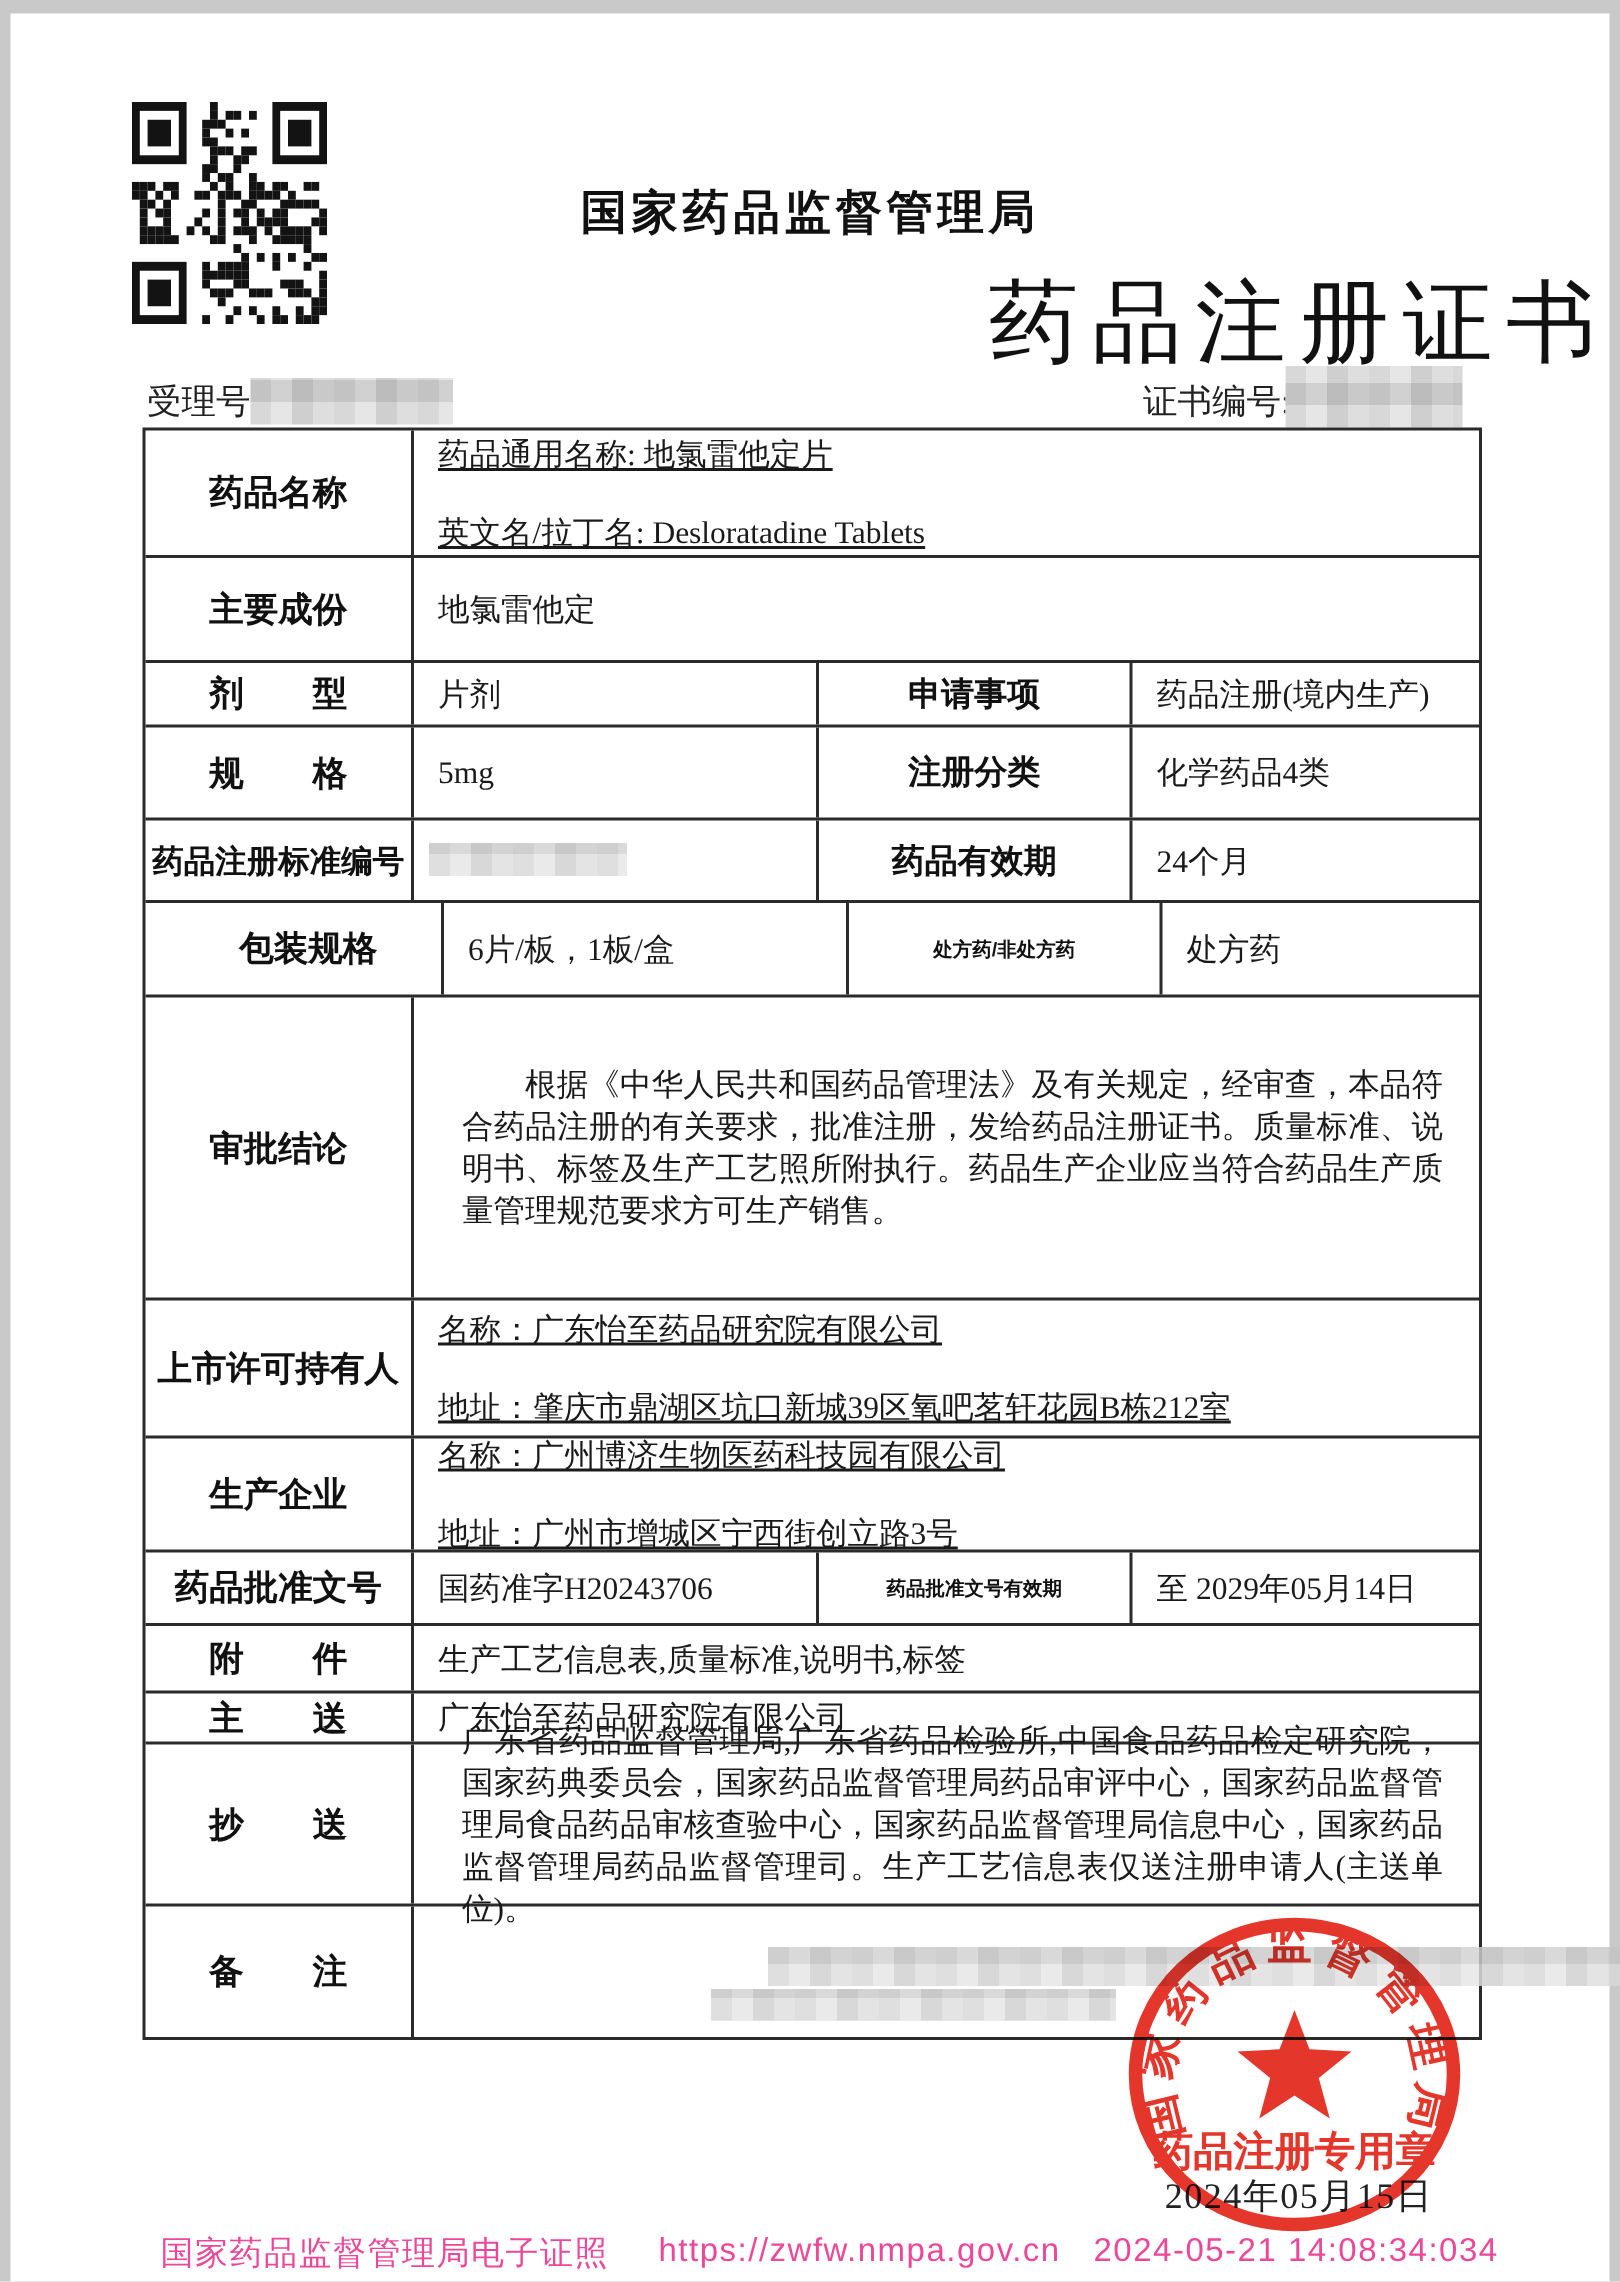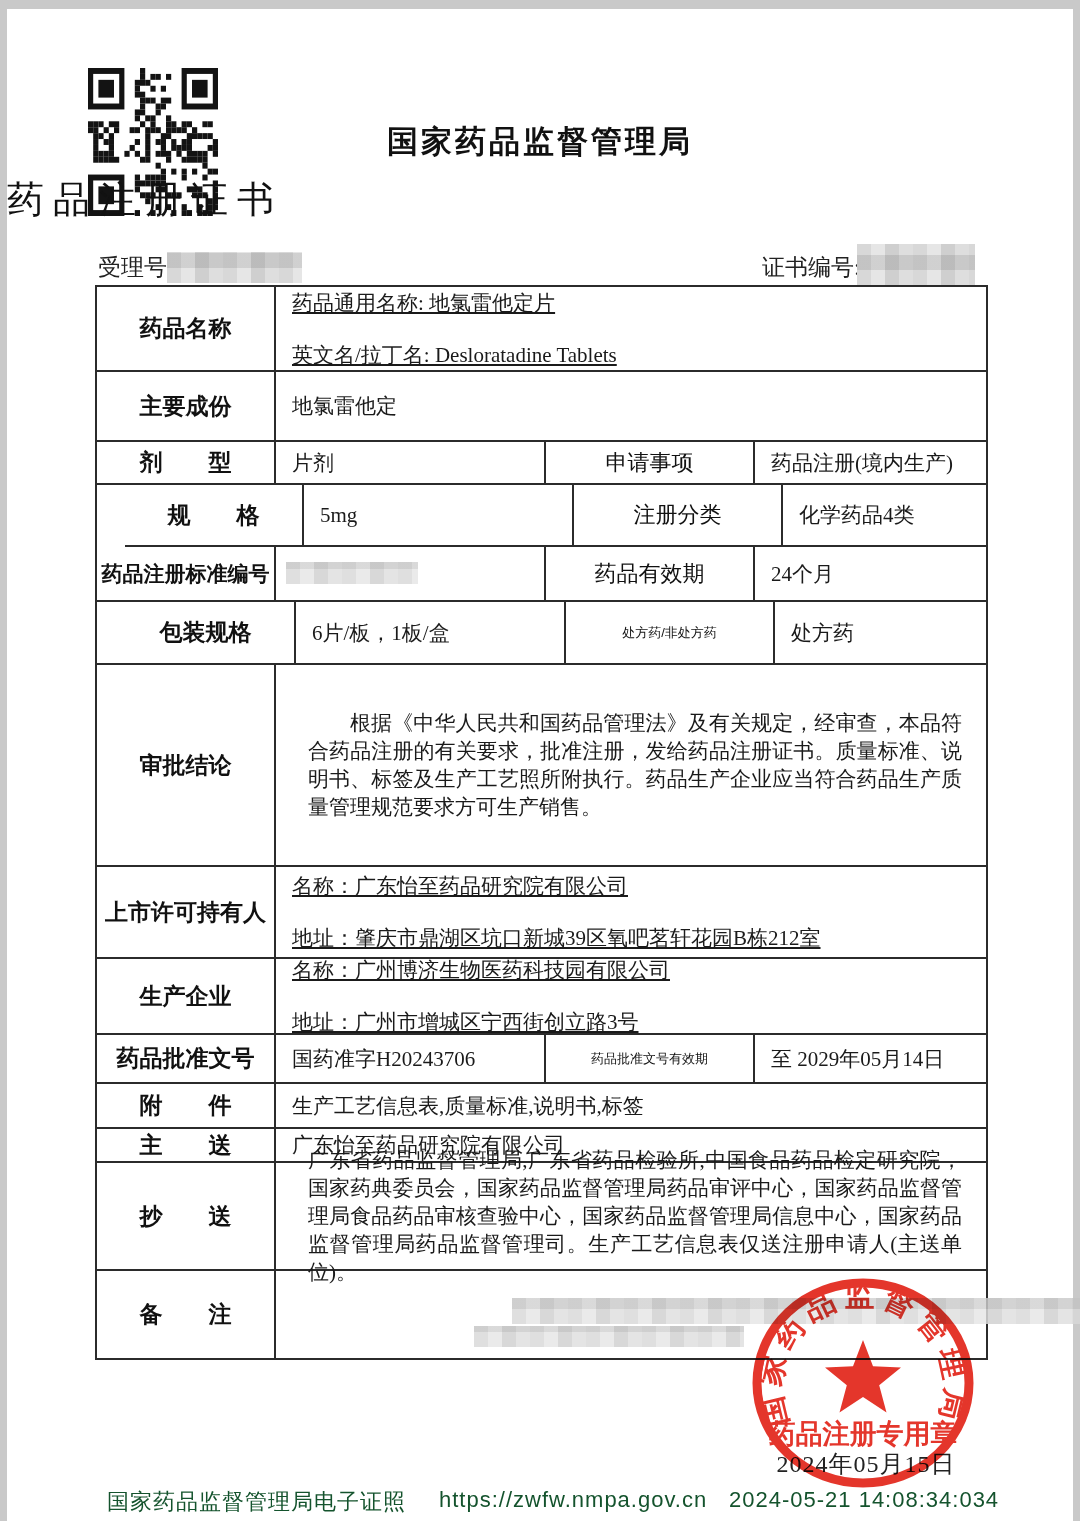--- a/index.html
+++ b/index.html
@@ -14,22 +14,22 @@
     background:#ffffff;
   }
   
   .qr{position:absolute;left:81px;top:59px;width:130px;height:148px;}
   .authority{
     position:absolute;left:0;right:0;top:112px;text-align:center;
     font-family:"Liberation Sans","DejaVu Sans",sans-serif;
     font-weight:bold;font-size:31px;letter-spacing:3px;color:#111;
   }
   .doc-title{
-    position:absolute;left:0;right:0;top:166px;text-align:left;
-    font-size:37px;letter-spacing:9px;color:#111;
+    position:absolute;left:0;right:0;top:166px;text-align:right;
+    font-size:60px;letter-spacing:9px;color:#111;
     font-family:Liberation Mono, monospace;
   }
   .meta-label{position:absolute;font-size:23px;color:#222;}
   .mosaic{
     position:absolute;
     background-image:
       repeating-linear-gradient(90deg,#d8d8d8 0 14px,#e6e6e6 14px 28px,#cfcfcf 28px 42px,#dedede 42px 56px),
       repeating-linear-gradient(0deg,#ffffff 0 15px,#e7e7e7 15px 30px);
     background-blend-mode:multiply;
   }
@@ -47,21 +47,21 @@
     width:179px;flex:0 0 179px;border-right:2px solid #2b2b2b;
     align-items:center;text-align:center;
     font-family:"Liberation Sans","DejaVu Sans",sans-serif;
     font-weight:bold;font-size:23px;color:#111;
   }
   .lab.small{font-size:21px;letter-spacing:0;}
   .lab2{
     width:209px;flex:0 0 209px;border-right:2px solid #2b2b2b;
     align-items:center;text-align:center;
     font-family:"Liberation Sans","DejaVu Sans",sans-serif;
-    font-weight:normal;font-size:22px;color:#111;
+    font-weight:bold;font-size:22px;color:#111;
   }
   .lab2.small{font-size:13px;}
   .val{flex:1 1 auto;padding-left:16px;padding-right:10px;}
   .val1{width:270px;flex:0 0 270px;border-right:2px solid #2b2b2b;padding-left:16px;box-sizing:border-box;}
   .two-line{gap:24px;text-decoration:underline;}
   .para{
     padding:6px 14px 6px 16px;line-height:28px;text-align:justify;
   }
   .para.indent{text-indent:2em;}
   
@@ -72,21 +72,21 @@
   .seal{
     position:absolute;left:736px;top:1261px;width:240px;height:230px;
     z-index:2;mix-blend-mode:multiply;opacity:.93;
   }
   .seal text{font-family:"Liberation Sans","DejaVu Sans",sans-serif;font-weight:bold;}
   
   .remark-bar1{left:236px;top:27px;width:660px;height:26px;}
   .remark-bar2{left:198px;top:55px;width:270px;height:21px;}
   
   .footer-item{
-    position:absolute;top:1478px;font-size:22px;color:#14532d;
+    position:absolute;top:1478px;font-size:22px;color:#ec4899;
     font-family:"Liberation Sans","DejaVu Sans",sans-serif;letter-spacing:1px;
   }
 </style>
 </head>
 <body>
 
 <div class="page">
 
   <div class="qr">
     <svg id="qr-svg" viewBox="0 0 25 25" width="130" height="148" preserveAspectRatio="none" xmlns="http://www.w3.org/2000/svg">
@@ -300,21 +300,21 @@
       <div class="tcell val">地氯雷他定</div>
     </div>
 
     <div class="trow" style="height:43px;">
       <div class="tcell lab">剂　　型</div>
       <div class="tcell val1">片剂</div>
       <div class="tcell lab2">申请事项</div>
       <div class="tcell val">药品注册(境内生产)</div>
     </div>
 
-    <div class="trow" style="height:62px;margin-left:28px;">
+    <div class="trow" style="height:62px;">
       <div class="tcell lab">规　　格</div>
       <div class="tcell val1">5mg</div>
       <div class="tcell lab2">注册分类</div>
       <div class="tcell val">化学药品4类</div>
     </div>
 
     <div class="trow" style="height:55px;">
       <div class="tcell lab small">药品注册标准编号</div>
       <div class="tcell val1">
         <div class="mosaic light" style="left:10px;top:15px;width:132px;height:22px;"></div>

